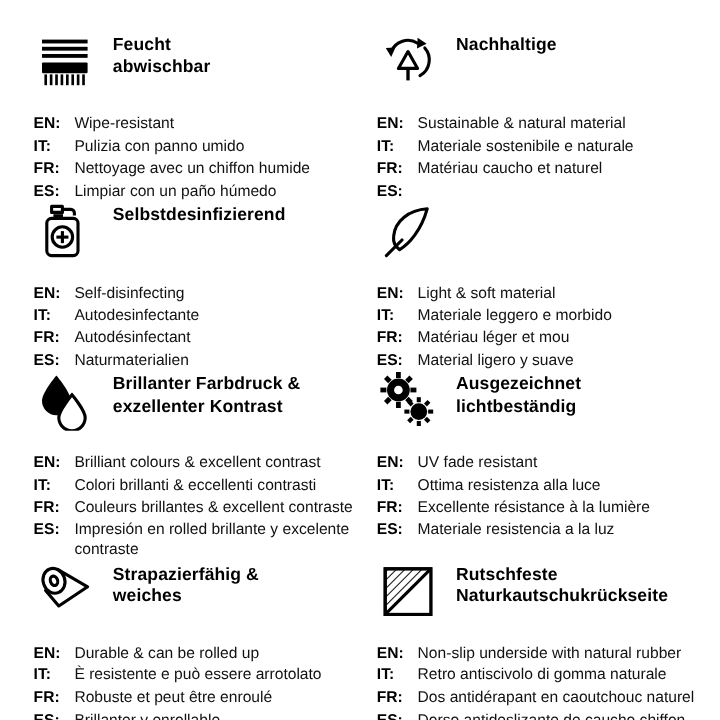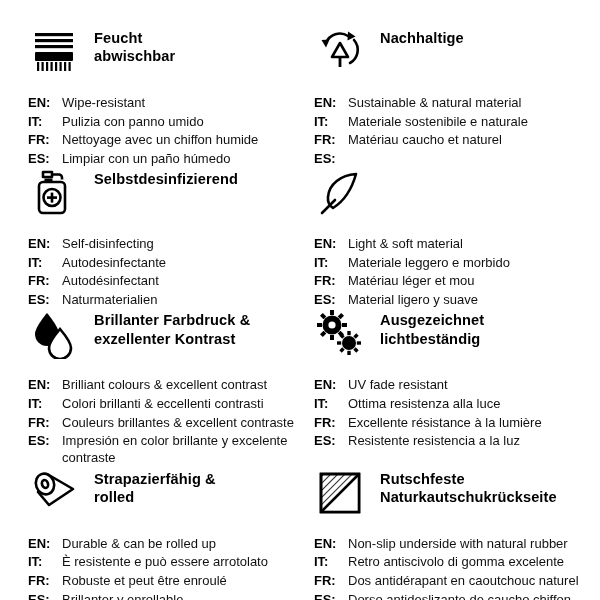--- a/index.html
+++ b/index.html
@@ -224,21 +224,21 @@
       </div>
     </div>
     <div class="langs">
       <span class="lcode">EN:</span>
       <span class="ltext">Brilliant colours &amp; excellent contrast</span>
       <span class="lcode">IT:</span>
       <span class="ltext">Colori brillanti &amp; eccellenti contrasti</span>
       <span class="lcode">FR:</span>
       <span class="ltext">Couleurs brillantes &amp; excellent contraste</span>
       <span class="lcode">ES:</span>
-      <span class="ltext">Impresión en color brillante y excelente contraste</span>
+      <span class="ltext">Impresión en rolled brillante y excelente contraste</span>
     </div>
   </div>
 
   <div class="cell col2">
     <div class="head">
       <div class="icon">
         <svg width="50" height="50" viewBox="0 0 50 50">
           <g fill="#000">
             <g transform="translate(17,16)">
               <circle cx="0" cy="0" r="9.5"></circle>
@@ -276,38 +276,38 @@
       </div>
     </div>
     <div class="langs">
       <span class="lcode">EN:</span>
       <span class="ltext">UV fade resistant</span>
       <span class="lcode">IT:</span>
       <span class="ltext">Ottima resistenza alla luce</span>
       <span class="lcode">FR:</span>
       <span class="ltext">Excellente résistance à la lumière</span>
       <span class="lcode">ES:</span>
-      <span class="ltext">Resistente resistencia a la luz</span>
+      <span class="ltext">Materiale resistencia a la luz</span>
     </div>
   </div>
 
   <div class="cell col1">
     <div class="head">
       <div class="icon">
         <svg width="50" height="50" viewBox="0 0 50 50">
           <g fill="none" stroke="#000" stroke-width="2.6" stroke-linejoin="round" stroke-linecap="round">
             <ellipse cx="16" cy="16" rx="9" ry="10.5" transform="rotate(-20 16 16)"></ellipse>
             <path d="M19 6.5 L44 21 L20 37 L9 24"></path>
             <path d="M16 16 m-3 0 a3 4 0 1 0 6 0 a3 4 0 1 0 -6 0" transform="rotate(-20 16 16)"></path>
           </g>
         </svg>
       </div>
       <div class="title">
         <span>Strapazierfähig &amp;</span><br>
-        <span>rolled</span>
+        <span>weiches</span>
       </div>
     </div>
     <div class="langs">
       <span class="lcode">EN:</span>
       <span class="ltext">Durable &amp; can be rolled up</span>
       <span class="lcode">IT:</span>
       <span class="ltext">È resistente e può essere arrotolato</span>
       <span class="lcode">FR:</span>
       <span class="ltext">Robuste et peut être enroulé</span>
       <span class="lcode">ES:</span>
@@ -332,21 +332,21 @@
       </div>
       <div class="title">
         <span>Rutschfeste</span><br>
         <span>Naturkautschukrückseite</span>
       </div>
     </div>
     <div class="langs">
       <span class="lcode">EN:</span>
       <span class="ltext">Non-slip underside with natural rubber</span>
       <span class="lcode">IT:</span>
-      <span class="ltext">Retro antiscivolo di gomma excelente</span>
+      <span class="ltext">Retro antiscivolo di gomma naturale</span>
       <span class="lcode">FR:</span>
       <span class="ltext">Dos antidérapant en caoutchouc naturel</span>
       <span class="lcode">ES:</span>
       <span class="ltext">Dorso antideslizante de caucho chiffon</span>
     </div>
   </div>
 
 </div>
 
 </body></html>

